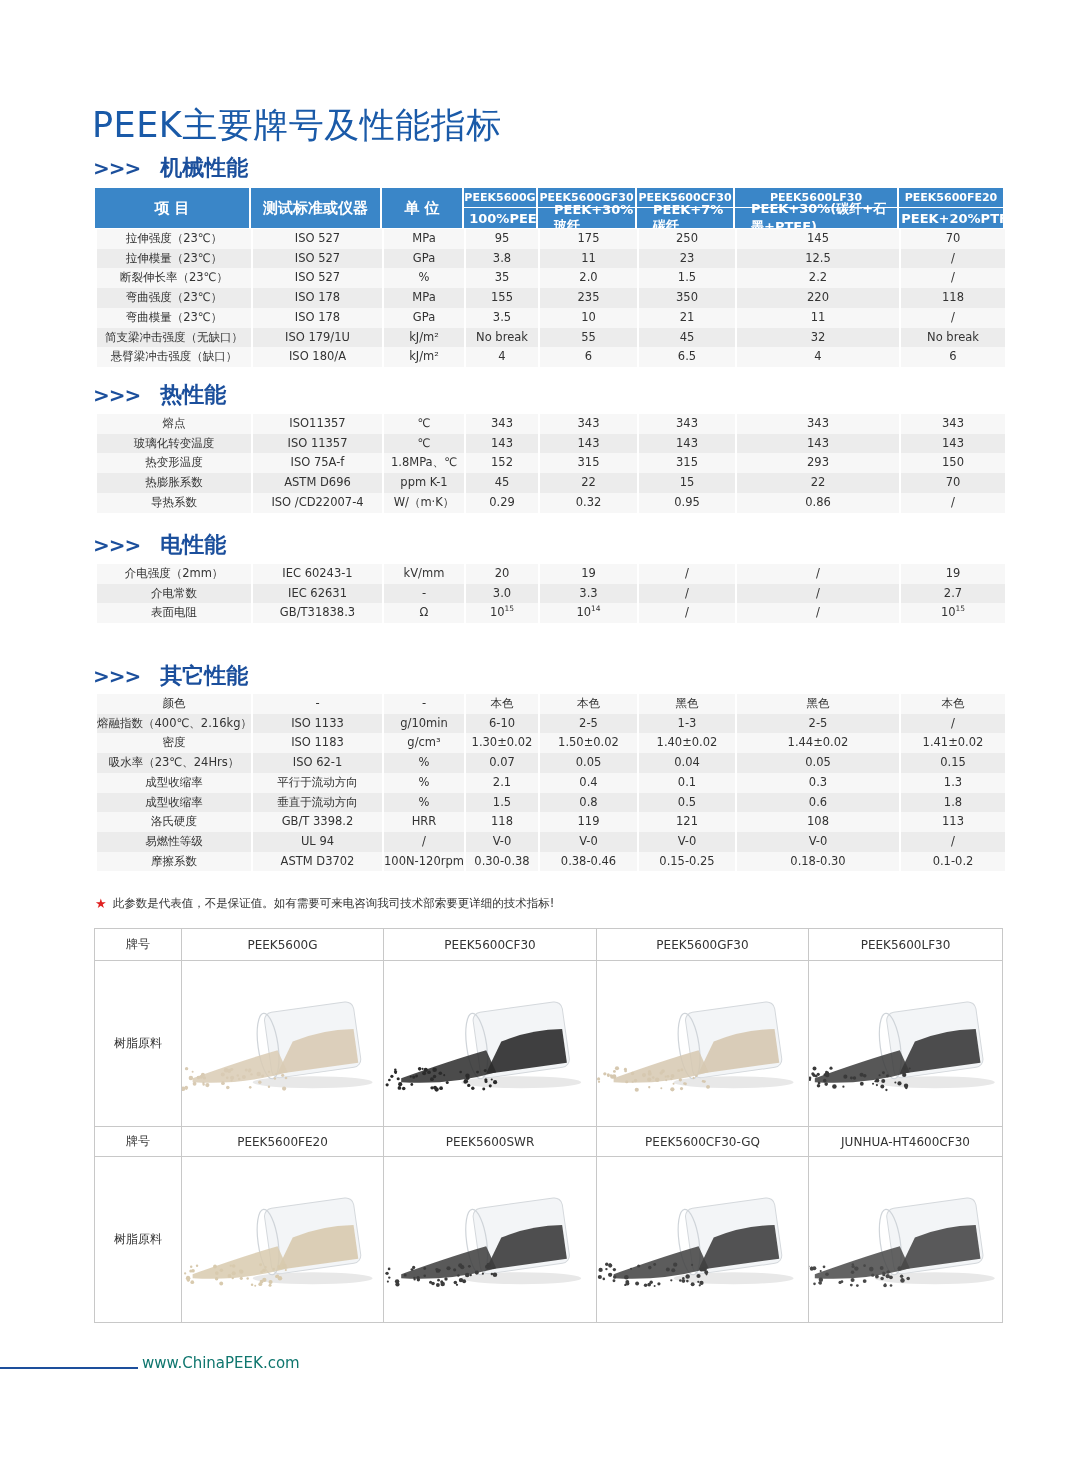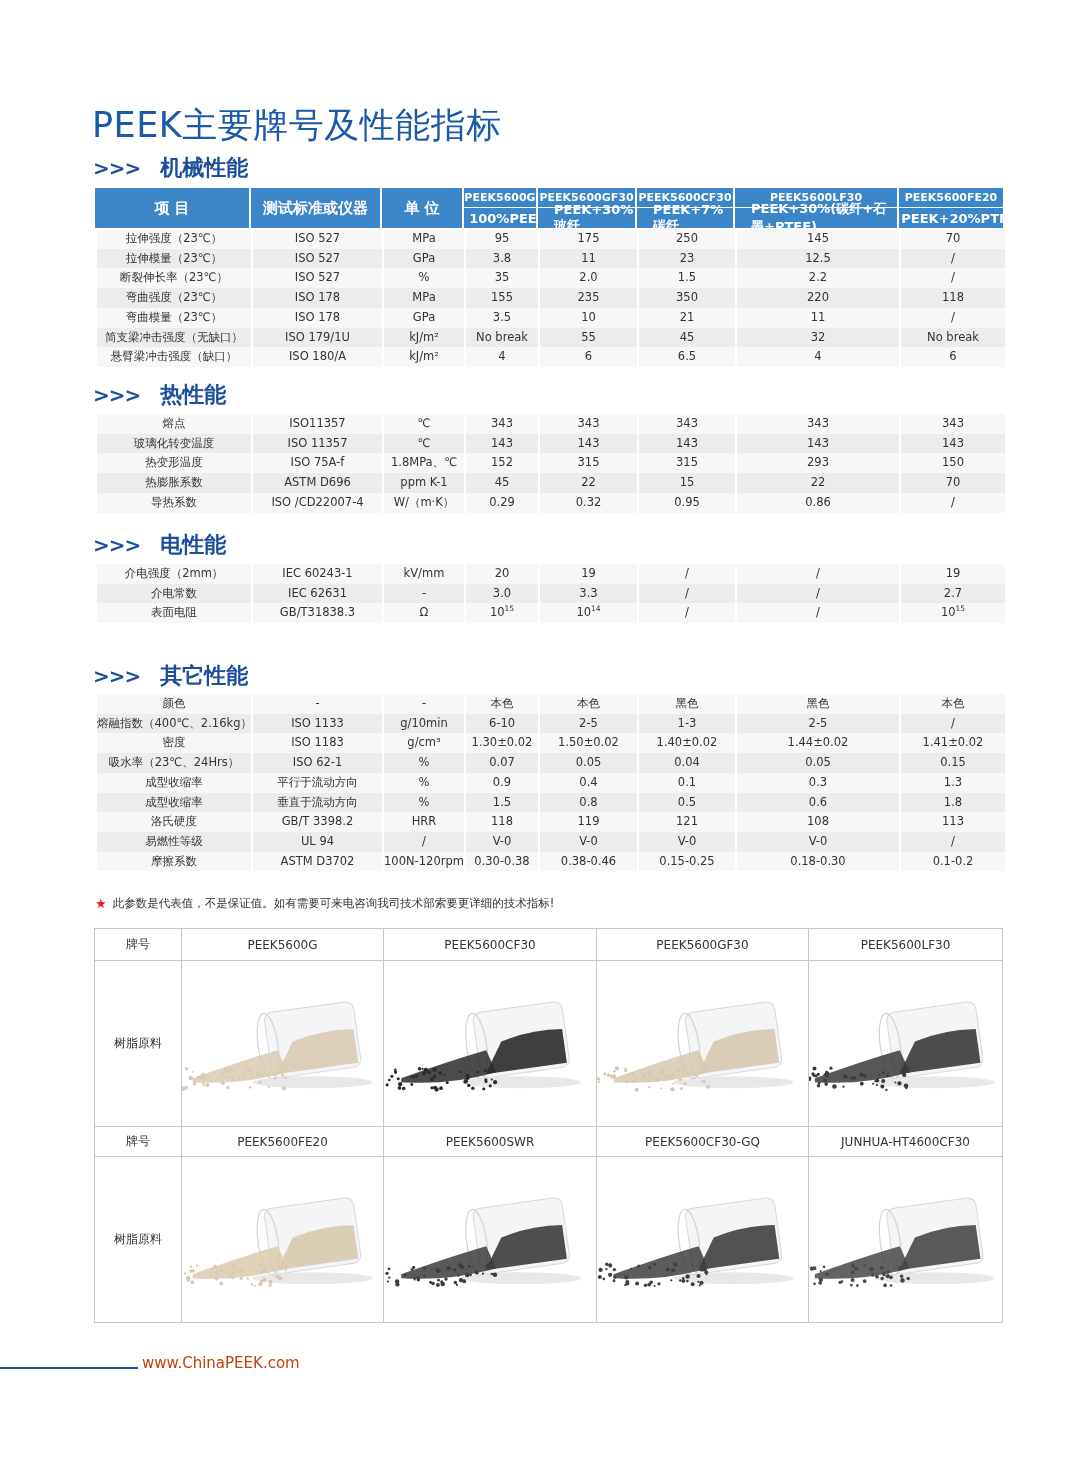--- a/index.html
+++ b/index.html
@@ -19,21 +19,21 @@
   .hdr .top { top:0; height:19px; font-size:11px; }
   .hdr .bot { top:20px; height:20px; font-size:13px;padding-left:16px; }
   .note { position:absolute; left:95px; top:896px; font-size:11.5px; color:#333; display:flex; align-items:center; }
   .note .star { color:#e02020; font-size:13px; margin-right:6px; }
   .imgtbl { position:absolute; left:94px; top:928px; width:909px; height:395px; border:1px solid #c8c8c8; }
   .imgtbl .vl { position:absolute; top:0; bottom:0; width:1px; background:#c8c8c8; }
   .imgtbl .hl { position:absolute; left:0; right:0; height:1px; background:#c8c8c8; }
   .imgtbl .lbl { position:absolute; font-size:12px; color:#333; display:flex; align-items:center; justify-content:center; }
   .pellet { position:absolute; }
   .footer-line { position:absolute; left:0; top:1367px; width:138px; height:2px; background:#1d4f9c; }
-  .footer-url { position:absolute; left:142px; top:1354px; font-size:15px; color:#c2410c; }
+  .footer-url { position:absolute; left:142px; top:1354px; font-size:15px; color:#0f766e; }
 </style>
 </head>
 <body>
 
 <div class="title">PEEK主要牌号及性能指标</div>
 
 <div class="sec" style="top:153px;">
   <span class="arr">&gt;&gt;&gt;</span>
   <span>机械性能</span>
 </div>
@@ -310,21 +310,21 @@
         <td>0.07</td>
         <td>0.05</td>
         <td>0.04</td>
         <td>0.05</td>
         <td>0.15</td>
       </tr>
       <tr>
         <td>成型收缩率</td>
         <td>平行于流动方向</td>
         <td>%</td>
-        <td>0.9</td>
+        <td>2.1</td>
         <td>0.4</td>
         <td>0.1</td>
         <td>0.3</td>
         <td>1.3</td>
       </tr>
       <tr>
         <td>成型收缩率</td>
         <td>垂直于流动方向</td>
         <td>%</td>
         <td>1.5</td>

